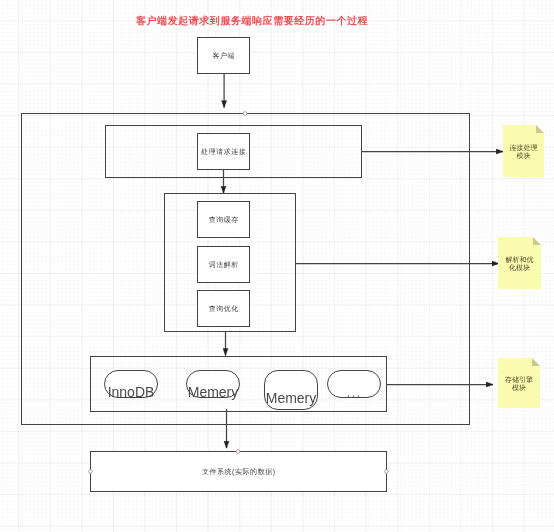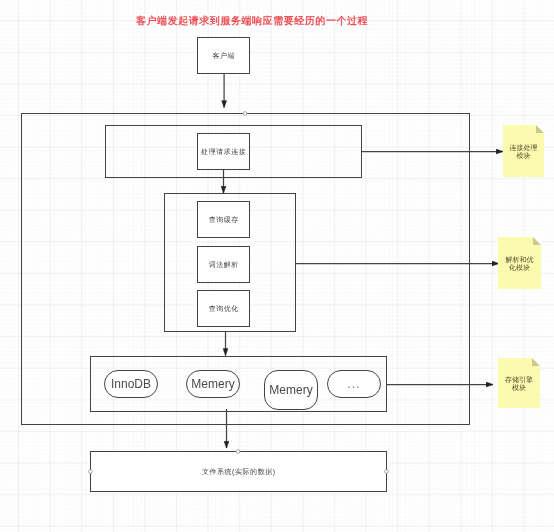--- a/index.html
+++ b/index.html
@@ -15,21 +15,21 @@
     background-size:3.95px 3.95px,3.95px 3.95px,31.6px 31.6px,31.6px 31.6px;
     background-position:2.3px 0.6px,2.3px 0.6px,18.2px 20.3px,18.2px 20.3px;}
   svg#edges,svg#anchors{position:absolute;left:0;top:0;width:554px;height:532px;}
   svg#anchors{pointer-events:none;}
   .box{position:absolute;box-sizing:border-box;border:1.2px solid #434343;background:#fff;
        display:flex;align-items:center;justify-content:center;text-align:center;}
   .box > span{color:#3f3f3f;font-size:7px;line-height:1.2;letter-spacing:.55px;text-indent:.55px;
        position:relative;top:0.6px;}
   .plain{background:transparent;}
   .pill{border-radius:14px;}
-  .pill > span{font-size:12px;color:#4a4a4a;letter-spacing:0;top:0;text-indent:0;}
+  .pill > span{font-size:14px;color:#4a4a4a;letter-spacing:0;top:8px;text-indent:0;}
   .pill.ell > span{letter-spacing:1.1px;color:#7d7d7d;}
   .title{position:absolute;color:#ef4f55;font-size:10px;white-space:nowrap;
          font-weight:700;line-height:10px;letter-spacing:0.55px;}
   .note{position:absolute;box-sizing:border-box;background:#fbfbaf;
         display:flex;align-items:center;justify-content:center;text-align:center;}
   .note .fold{position:absolute;right:0;top:0;width:8px;height:8px;
         background:linear-gradient(45deg,#cdc98e 0 49%,#ffffff 51% 100%);}
   .note > span{color:#4d4926;font-size:7px;line-height:8px;display:block;
         width:28px;word-break:break-all;position:relative;top:1px;}
 </style>

